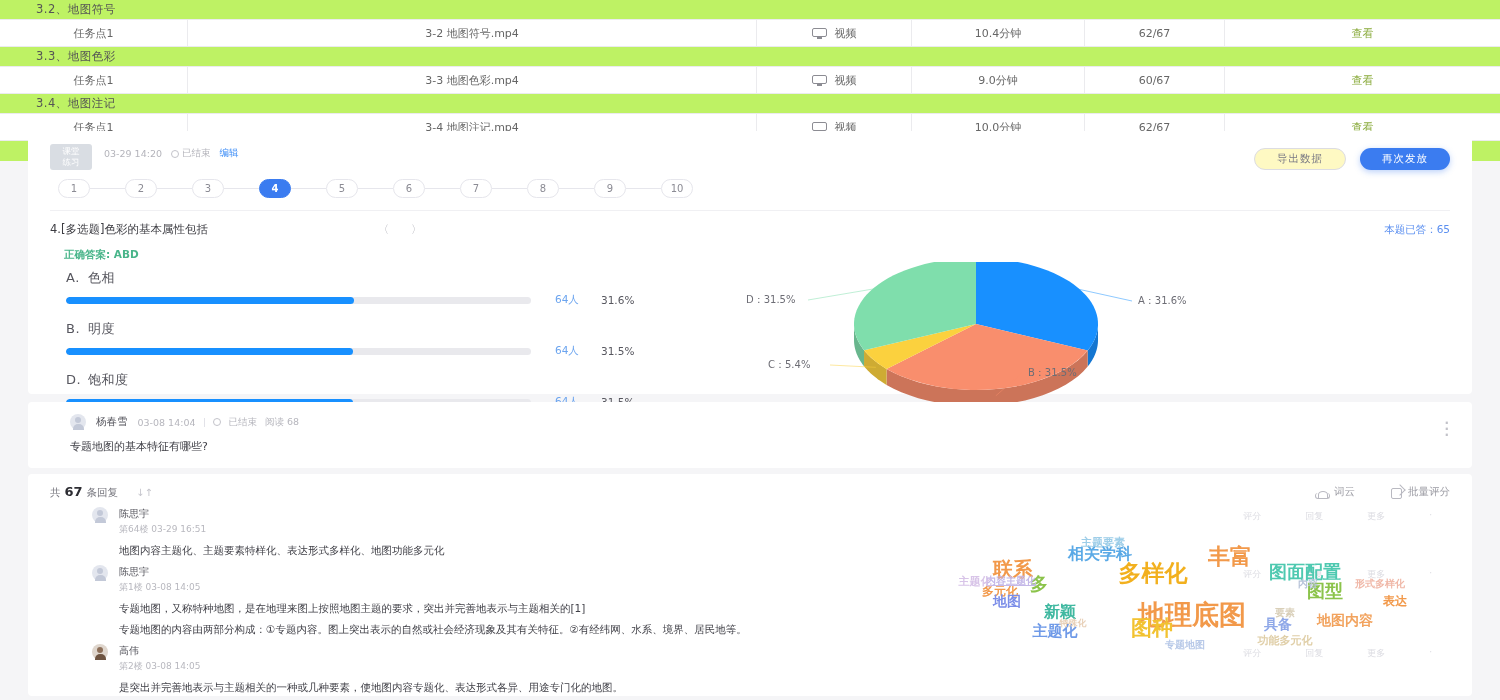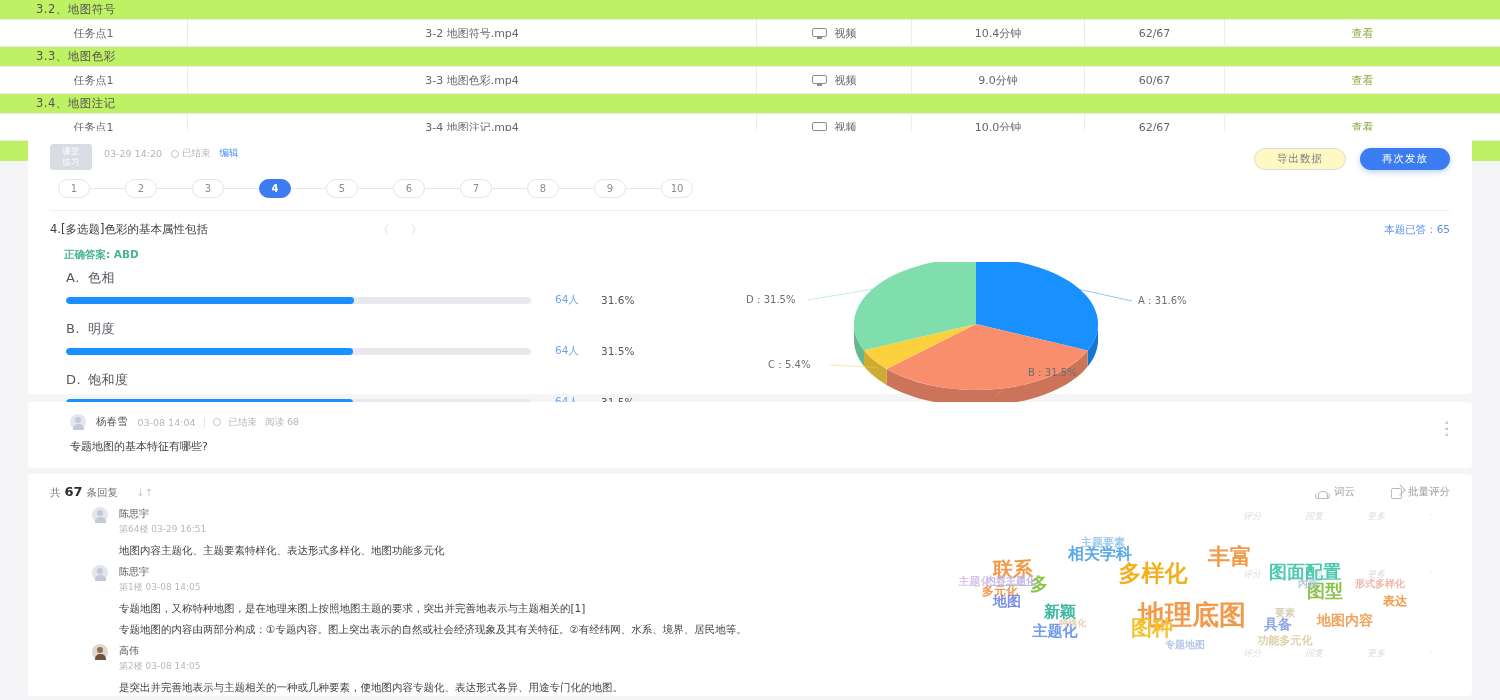--- a/index.html
+++ b/index.html
@@ -136,21 +136,21 @@
                       border-top:1.2px solid #b9b9c1; border-right:1.2px solid #b9b9c1; transform: rotate(45deg); }
 
   .reply { display: flex; padding: 7px 0 0 64px; position: relative; }
   .reply-body { margin-left: 11px; width: 800px; }
   .reply-name { font-size: 10px; color: #55555d; }
   .reply-sub { font-size: 9px; color: #b8b8bf; margin-top: 2px; }
   .reply-text { font-size: 10.5px; color: #3f3f46; margin-top: 7px; line-height: 15px; }
   .reply-text.p2 { margin-top: 6px; }
   .reply-ops { position: absolute; right: 40px; top: 10px; display: flex; gap: 44px;
                font-size: 9px; color: #dcdce2; }
-  .reply-ops span { cursor: pointer; font-style: italic; }
+  .reply-ops span { cursor: pointer; }
 
   
   .wordcloud { position: absolute; left: 955px; top: 528px; width: 500px; height: 125px; }
   .wc { position: absolute; white-space: nowrap; font-weight: bold; transform: translate(-50%,-50%); }
 </style>
 </head>
 <body>
 
 <div class="page">
 

